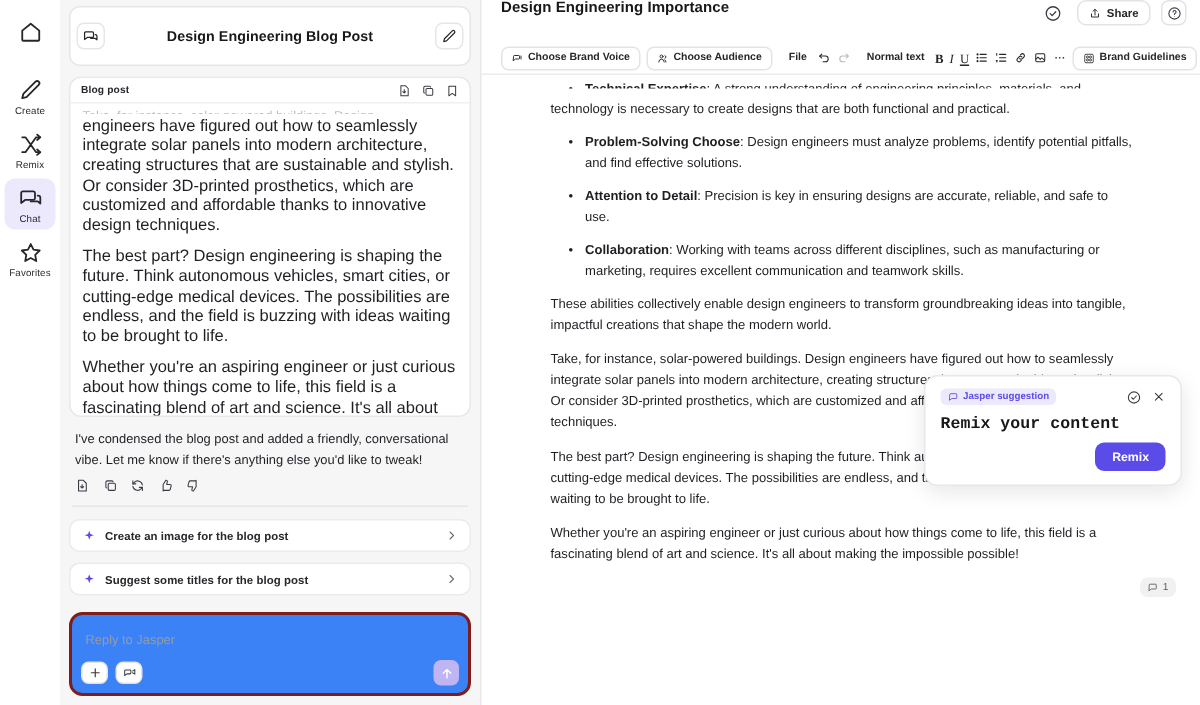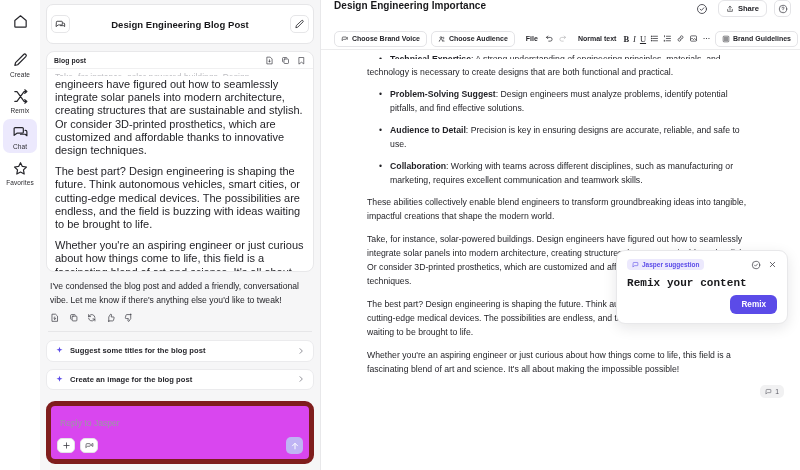--- a/index.html
+++ b/index.html
@@ -102,21 +102,21 @@
     height: 24px; display: flex; align-items: center; gap: 6px;
     padding: 0 8px; margin-bottom: 7px; cursor: pointer;
   }
   .chip-label {
     flex: 1; font-size: 7.6px; font-weight: 700; color: #26262b;
     letter-spacing: .05px;
   }
 
   
   .composer {
-    background: #d946ef; border: 5px solid #7f1d1d; border-radius: 9px;
+    background: #3b82f6; border: 2px solid #7f1d1d; border-radius: 9px;
     padding: 6px 6px 5px 6px; margin-top: 4px;
   }
   .composer-input {
     border: 0; width: 100%; font-size: 8.6px; color: #1f1f24;
     font-family: "Liberation Sans", sans-serif; outline: none;
     padding: 3px 2px 9px 3px; background: transparent;
   }
   .composer-input::placeholder { color: #9a9aa2; }
   .composer-row { display: flex; align-items: center; gap: 5px; }
   .comp-btn {
@@ -373,35 +373,35 @@
       </div>
 
       <div class="divider"></div>
 
       <div class="chip">
         <span>
           <svg viewBox="0 0 24 24" width="9" height="9" fill="#5b4be8">
             <path d="M12 2l2.1 6.1L20 10l-5.9 1.9L12 18l-2.1-6.1L4 10l5.9-1.9z"></path>
           </svg>
         </span>
-        <span class="chip-label">Suggest some titles for the blog post</span>
+        <span class="chip-label">Create an image for the blog post</span>
         <span>
           <svg viewBox="0 0 24 24" width="8" height="8" fill="none" stroke="#6b6b75" stroke-width="2.2" stroke-linecap="round" stroke-linejoin="round">
               <path d="M9 5l7 7-7 7"></path>
             </svg>
         </span>
       </div>
 
       <div class="chip">
         <span>
           <svg viewBox="0 0 24 24" width="9" height="9" fill="#5b4be8">
             <path d="M12 2l2.1 6.1L20 10l-5.9 1.9L12 18l-2.1-6.1L4 10l5.9-1.9z"></path>
           </svg>
         </span>
-        <span class="chip-label">Create an image for the blog post</span>
+        <span class="chip-label">Suggest some titles for the blog post</span>
         <span>
           <svg viewBox="0 0 24 24" width="8" height="8" fill="none" stroke="#6b6b75" stroke-width="2.2" stroke-linecap="round" stroke-linejoin="round">
               <path d="M9 5l7 7-7 7"></path>
             </svg>
         </span>
       </div>
     </div>
 
     <div class="composer">
       <input class="composer-input" placeholder="Reply to Jasper" style="">
@@ -589,34 +589,34 @@
       <div class="doc-li first-clip">
         <span class="bullet">•</span>
         <span><b>Technical Expertise</b><span>: A strong understanding of engineering principles, materials, and technology is necessary to create designs that are both functional and practical.</span></span>
       </div>
       <div class="doc-li" style="padding-left:0;margin-top:-2px;margin-bottom:8px">
         <span>technology is necessary to create designs that are both functional and practical.</span>
       </div>
 
       <div class="doc-li">
         <span class="bullet">•</span>
-        <span><b>Problem-Solving Suggest</b><span>: Design engineers must analyze problems, identify potential pitfalls, and find effective solutions.</span></span>
+        <span><b>Problem-Solving Choose</b><span>: Design engineers must analyze problems, identify potential pitfalls, and find effective solutions.</span></span>
       </div>
 
       <div class="doc-li">
         <span class="bullet">•</span>
-        <span><b>Audience to Detail</b><span>: Precision is key in ensuring designs are accurate, reliable, and safe to use.</span></span>
+        <span><b>Attention to Detail</b><span>: Precision is key in ensuring designs are accurate, reliable, and safe to use.</span></span>
       </div>
 
       <div class="doc-li">
         <span class="bullet">•</span>
         <span><b>Collaboration</b><span>: Working with teams across different disciplines, such as manufacturing or marketing, requires excellent communication and teamwork skills.</span></span>
       </div>
 
-      <p>These abilities collectively enable blend engineers to transform groundbreaking ideas into tangible, impactful creations that shape the modern world.</p>
+      <p>These abilities collectively enable design engineers to transform groundbreaking ideas into tangible, impactful creations that shape the modern world.</p>
       <p>Take, for instance, solar-powered buildings. Design engineers have figured out how to seamlessly integrate solar panels into modern architecture, creating structures that are sustainable and stylish. Or consider 3D-printed prosthetics, which are customized and affordable thanks to innovative design techniques.</p>
       <p>The best part? Design engineering is shaping the future. Think autonomous vehicles, smart cities, or cutting-edge medical devices. The possibilities are endless, and the field is buzzing with ideas waiting to be brought to life.</p>
       <p>Whether you're an aspiring engineer or just curious about how things come to life, this field is a fascinating blend of art and science. It's all about making the impossible possible!</p>
     </div>
 
     <div class="popover">
       <div class="pop-head">
         <div class="pop-badge">
           <span>
             <svg viewBox="0 0 24 24" width="7" height="7" fill="none" stroke="#5b4be8" stroke-width="2" stroke-linecap="round" stroke-linejoin="round">

